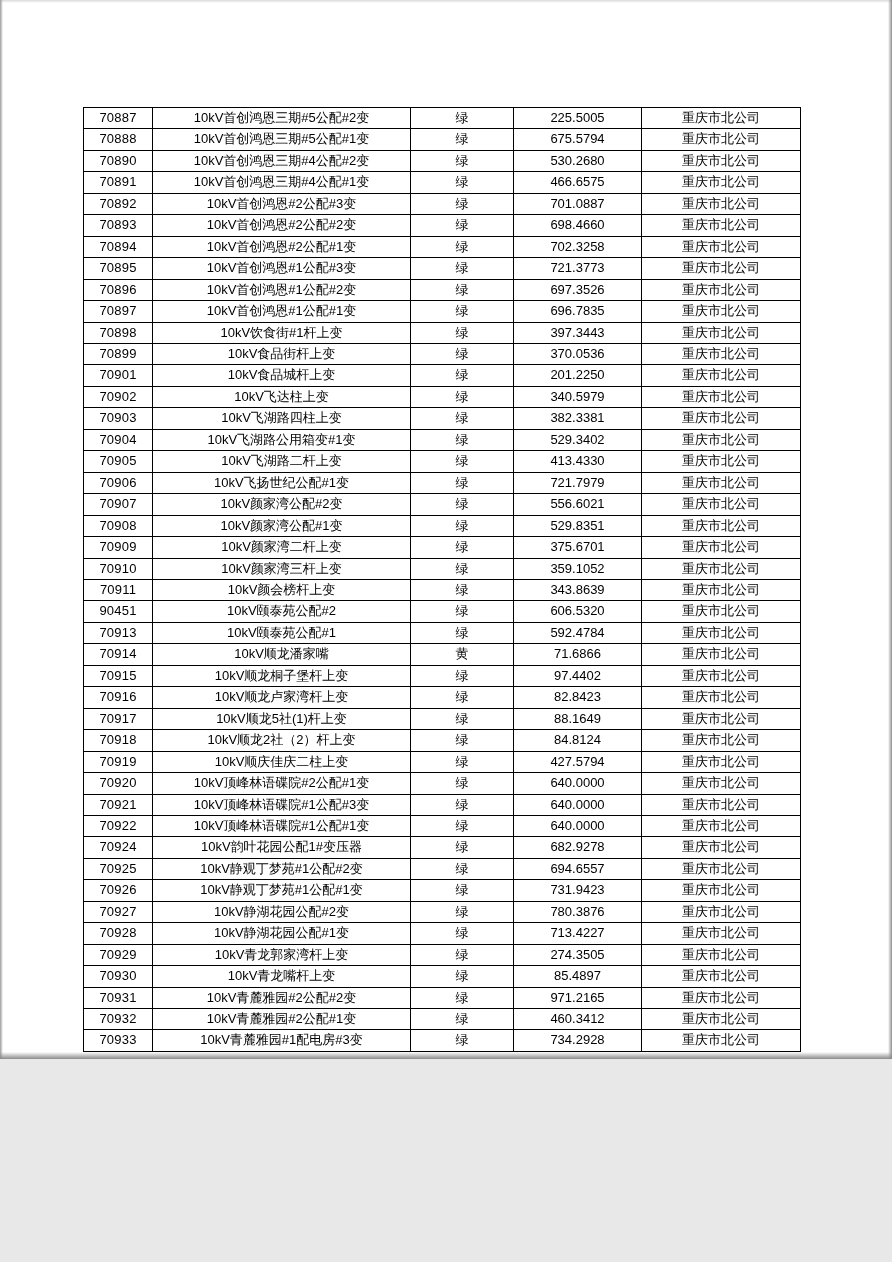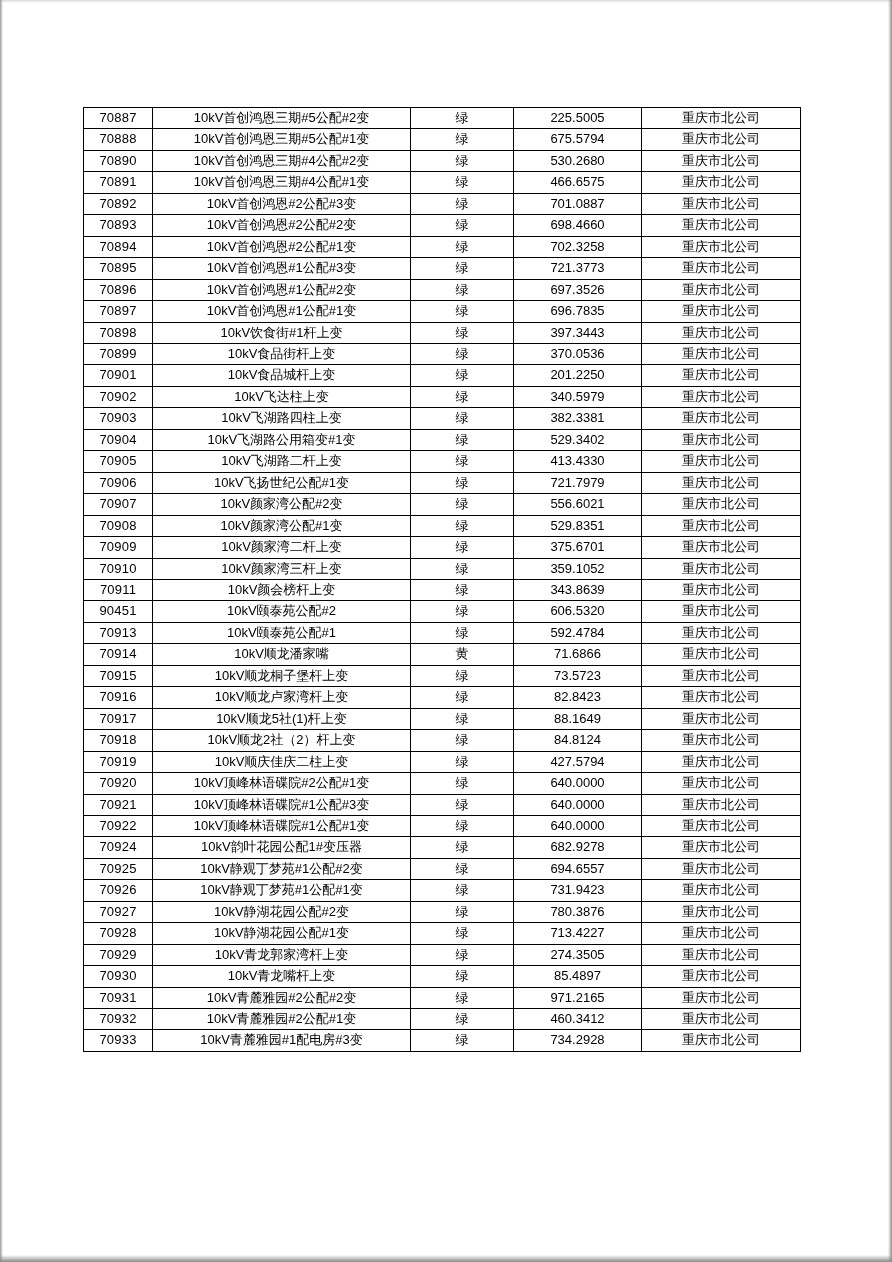--- a/index.html
+++ b/index.html
@@ -4,21 +4,21 @@
 <style>
   html, body {
     margin: 0;
     padding: 0;
     background: #e8e8e8;
     font-family: "Liberation Sans", "DejaVu Sans", sans-serif;
   }
   .page {
     position: relative;
     width: 892px;
-    height: 1262px;
+    height: 1059px;
     margin: 0 auto;
     background: #ffffff;
     overflow: hidden;
   }
   
   .edge-left {
     position: absolute; left: 0; top: 0; width: 3px; height: 100%;
     background: linear-gradient(to right, #9a9a9a, rgba(255,255,255,0));
   }
   .edge-right {
@@ -259,21 +259,21 @@
             <td class="col-id">70914</td>
             <td class="col-name">10kV顺龙潘家嘴</td>
             <td class="col-status">黄</td>
             <td class="col-value">71.6866</td>
             <td class="col-company">重庆市北公司</td>
           </tr>
           <tr>
             <td class="col-id">70915</td>
             <td class="col-name">10kV顺龙桐子堡杆上变</td>
             <td class="col-status">绿</td>
-            <td class="col-value">73.5723</td>
+            <td class="col-value">97.4402</td>
             <td class="col-company">重庆市北公司</td>
           </tr>
           <tr>
             <td class="col-id">70916</td>
             <td class="col-name">10kV顺龙卢家湾杆上变</td>
             <td class="col-status">绿</td>
             <td class="col-value">82.8423</td>
             <td class="col-company">重庆市北公司</td>
           </tr>
           <tr>

